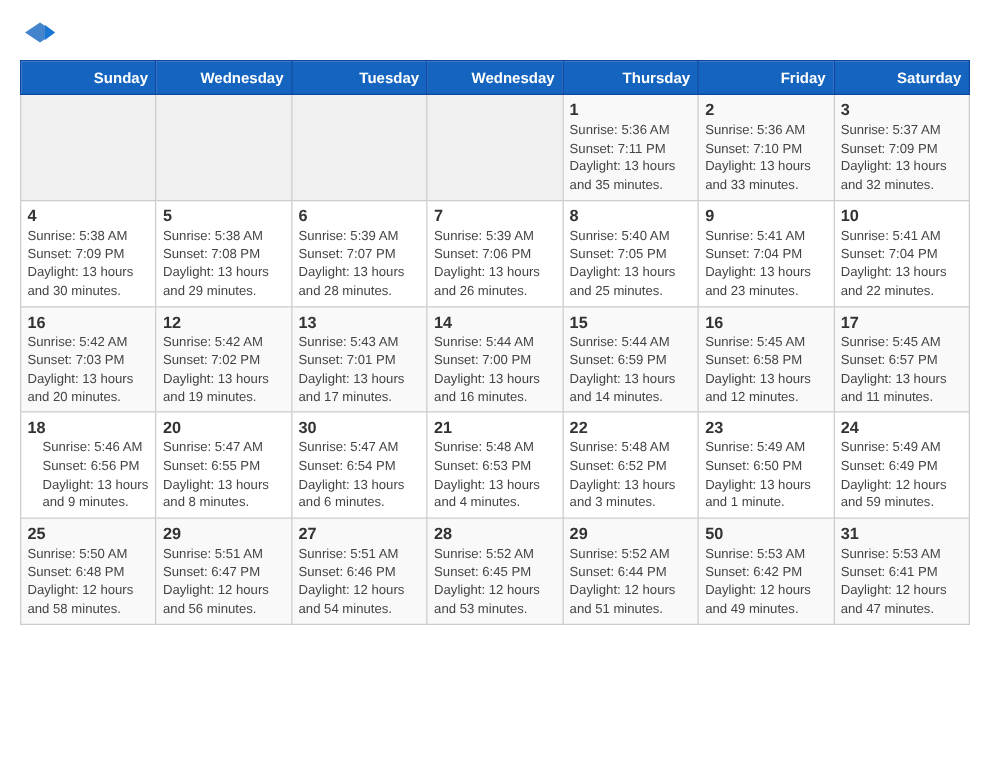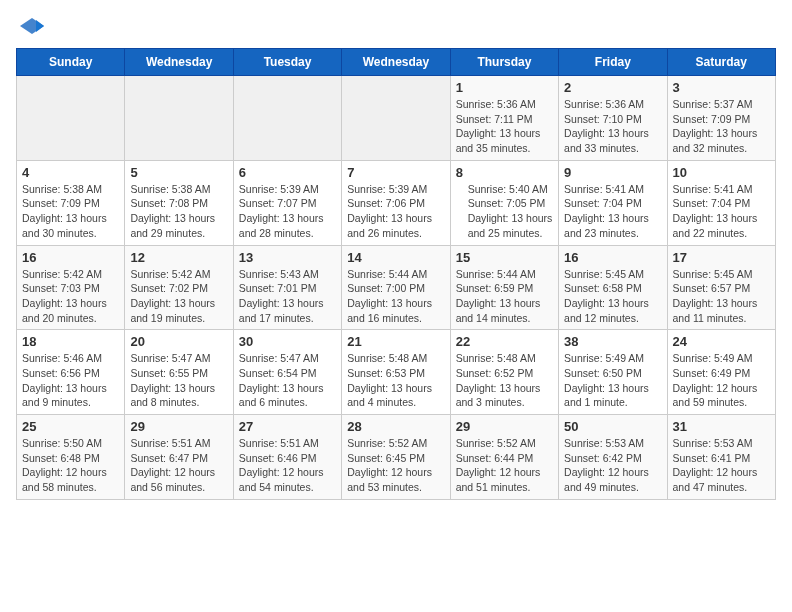--- a/index.html
+++ b/index.html
@@ -49,21 +49,21 @@
       color: #555;
     }
     table {
       width: 100%;
       border-collapse: collapse;
       font-size: 11px;
     }
     thead tr th {
       background-color: #1565c0;
       color: white;
-      text-align: center;
+      text-align: right;
       padding: 6px 6px;
       font-size: 12px;
       font-weight: bold;
       border: 1px solid #0d47a1;
     }
     tbody tr td {
       border: 1px solid #ccc;
       vertical-align: top;
       padding: 4px 5px;
       min-height: 80px;
@@ -174,21 +174,21 @@
         </td>
         <td>
           <span class="day-number">7</span>
           <div class="day-info" style="white-space: pre-line;">Sunrise: 5:39 AM
 Sunset: 7:06 PM
 Daylight: 13 hours
 and 26 minutes.</div>
         </td>
         <td>
           <span class="day-number">8</span>
-          <div class="day-info" style="white-space: pre-line; margin-left: 12px;">Sunrise: 5:40 AM
+          <div class="day-info" style="white-space: pre-line;">Sunrise: 5:40 AM
 Sunset: 7:05 PM
 Daylight: 13 hours
 and 25 minutes.</div>
         </td>
         <td>
           <span class="day-number">9</span>
           <div class="day-info" style="white-space: pre-line;">Sunrise: 5:41 AM
 Sunset: 7:04 PM
 Daylight: 13 hours
 and 23 minutes.</div>
@@ -248,21 +248,21 @@
           <span class="day-number">17</span>
           <div class="day-info" style="white-space: pre-line;">Sunrise: 5:45 AM
 Sunset: 6:57 PM
 Daylight: 13 hours
 and 11 minutes.</div>
         </td>
       </tr>
       <tr>
         <td>
           <span class="day-number">18</span>
-          <div class="day-info" style="white-space: pre-line;">Sunrise: 5:46 AM
+          <div class="day-info" style="white-space: pre-line; margin-left: 12px;">Sunrise: 5:46 AM
 Sunset: 6:56 PM
 Daylight: 13 hours
 and 9 minutes.</div>
         </td>
         <td>
           <span class="day-number">20</span>
           <div class="day-info" style="white-space: pre-line;">Sunrise: 5:47 AM
 Sunset: 6:55 PM
 Daylight: 13 hours
 and 8 minutes.</div>
@@ -282,21 +282,21 @@
 and 4 minutes.</div>
         </td>
         <td>
           <span class="day-number">22</span>
           <div class="day-info" style="white-space: pre-line;">Sunrise: 5:48 AM
 Sunset: 6:52 PM
 Daylight: 13 hours
 and 3 minutes.</div>
         </td>
         <td>
-          <span class="day-number">38</span>
+          <span class="day-number">23</span>
           <div class="day-info" style="white-space: pre-line;">Sunrise: 5:49 AM
 Sunset: 6:50 PM
 Daylight: 13 hours
 and 1 minute.</div>
         </td>
         <td>
           <span class="day-number">24</span>
           <div class="day-info" style="white-space: pre-line;">Sunrise: 5:49 AM
 Sunset: 6:49 PM
 Daylight: 12 hours

